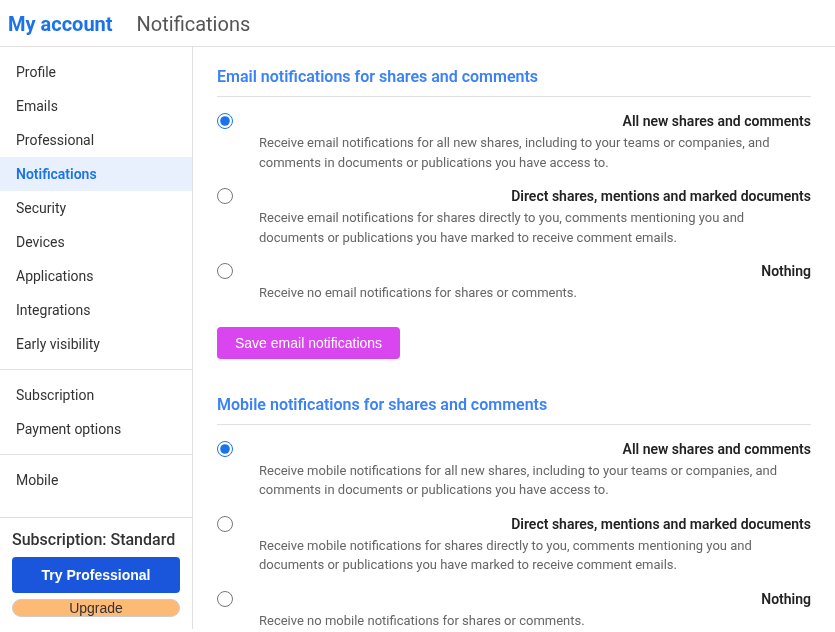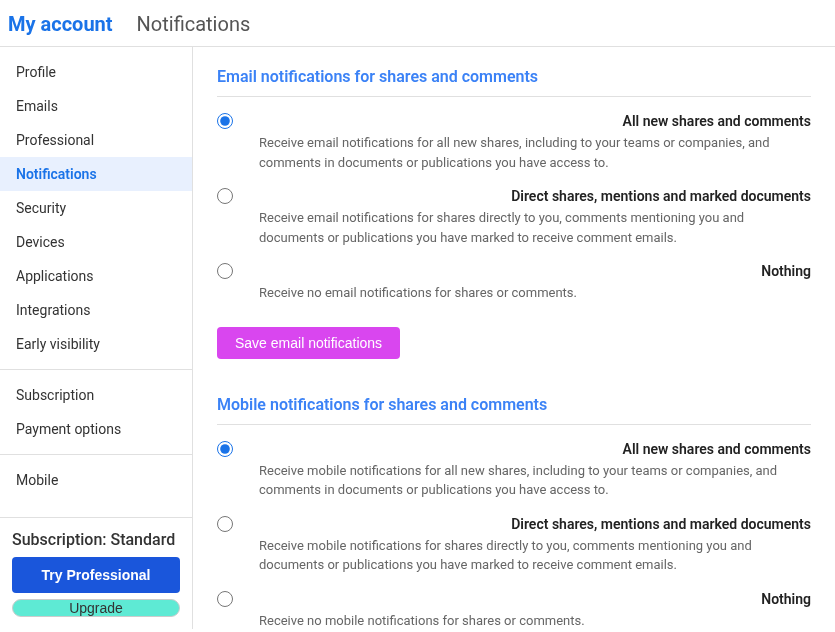--- a/index.html
+++ b/index.html
@@ -86,21 +86,21 @@
       font-size: 14px;
       font-weight: 600;
       cursor: pointer;
       text-align: center;
       margin-bottom: 6px;
     }
     .btn-upgrade {
       display: block;
       width: 100%;
       padding: 0 0;
-      background: #5eead4;
+      background: #fdba74;
       color: #333;
       border: 1px solid #ccc;
       border-radius: 16px;
       font-size: 14px;
       cursor: pointer;
       text-align: center;
     }
 
     
     .main-content {

